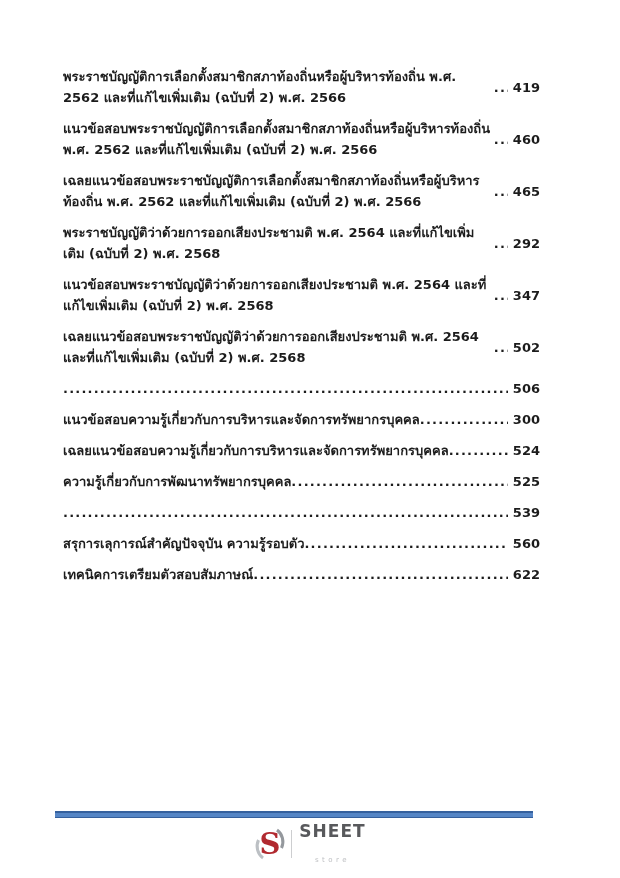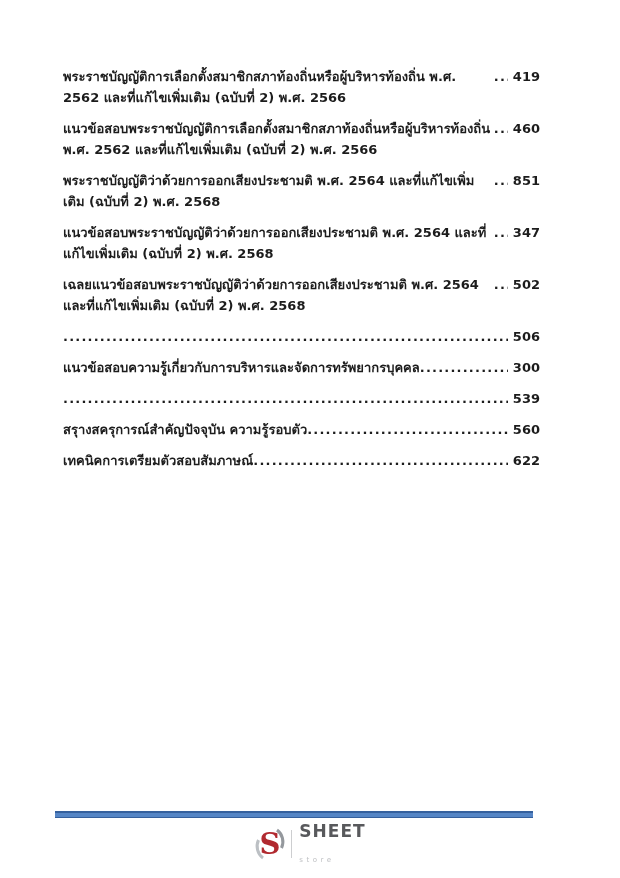--- a/index.html
+++ b/index.html
@@ -17,21 +17,21 @@
   }
   
   .toc {
     position: absolute;
     top: 66px;
     left: 63px;
     width: 477px;
   }
   .entry {
     display: flex;
-    align-items: flex-start;
+    align-items: center;
     margin: 0 0 10px 0;
     font-size: 13px;
     line-height: 21px;
     color: #1c1c1c;
     font-weight: 600;
   }
   .entry .title {
     flex: 0 1 auto;
     min-width: 0;
   }
@@ -79,20 +79,21 @@
   .logo-divider {
     width: 1px;
     height: 28px;
     background: #cdced0;
     margin: 0 7px 0 5px;
   }
   .logo-wordmark {
     display: flex;
     flex-direction: column;
     justify-content: center;
+    align-items: center;
   }
   .logo-brand {
     font-size: 17px;
     font-weight: bold;
     color: #58595c;
     letter-spacing: 1px;
     line-height: 17px;
   }
   .logo-sub {
     font-size: 7px;
@@ -113,25 +114,30 @@
     <span class="dots"></span>
     <span class="pagenum">419</span>
   </p>
 
   <p class="entry">
     <span class="title">แนวข้อสอบพระราชบัญญัติการเลือกตั้งสมาชิกสภาท้องถิ่นหรือผู้บริหารท้องถิ่น พ.ศ. 2562 และที่แก้ไขเพิ่มเติม (ฉบับที่ 2) พ.ศ. 2566</span>
     <span class="dots"></span>
     <span class="pagenum">460</span>
   </p>
 
+  <p class="entry">
+    <span class="title">เฉลยแนวข้อสอบพระราชบัญญัติการเลือกตั้งสมาชิกสภาท้องถิ่นหรือผู้บริหารท้องถิ่น พ.ศ. 2562 และที่แก้ไขเพิ่มเติม (ฉบับที่ 2) พ.ศ. 2566</span>
+    <span class="dots"></span>
+    <span class="pagenum">465</span>
+  </p>
 
   <p class="entry">
     <span class="title">พระราชบัญญัติว่าด้วยการออกเสียงประชามติ พ.ศ. 2564 และที่แก้ไขเพิ่มเติม (ฉบับที่ 2) พ.ศ. 2568</span>
     <span class="dots"></span>
-    <span class="pagenum">851</span>
+    <span class="pagenum">292</span>
   </p>
 
   <p class="entry">
     <span class="title">แนวข้อสอบพระราชบัญญัติว่าด้วยการออกเสียงประชามติ พ.ศ. 2564 และที่แก้ไขเพิ่มเติม (ฉบับที่ 2) พ.ศ. 2568</span>
     <span class="dots"></span>
     <span class="pagenum">347</span>
   </p>
 
   <p class="entry">
     <span class="title">เฉลยแนวข้อสอบพระราชบัญญัติว่าด้วยการออกเสียงประชามติ พ.ศ. 2564 และที่แก้ไขเพิ่มเติม (ฉบับที่ 2) พ.ศ. 2568</span>
@@ -143,29 +149,39 @@
     <span class="dots"></span>
     <span class="pagenum">506</span>
   </p>
 
   <p class="entry">
     <span class="title">แนวข้อสอบความรู้เกี่ยวกับการบริหารและจัดการทรัพยากรบุคคล</span>
     <span class="dots"></span>
     <span class="pagenum">300</span>
   </p>
 
-
+  <p class="entry">
+    <span class="title">เฉลยแนวข้อสอบความรู้เกี่ยวกับการบริหารและจัดการทรัพยากรบุคคล</span>
+    <span class="dots"></span>
+    <span class="pagenum">524</span>
+  </p>
+
+  <p class="entry">
+    <span class="title">ความรู้เกี่ยวกับการพัฒนาทรัพยากรบุคคล</span>
+    <span class="dots"></span>
+    <span class="pagenum">525</span>
+  </p>
 
   <p class="entry">
     <span class="dots"></span>
     <span class="pagenum">539</span>
   </p>
 
   <p class="entry">
-    <span class="title">สรุางสครุการณ์สำคัญปัจจุบัน ความรู้รอบตัว</span>
+    <span class="title">สรุการเลุการณ์สำคัญปัจจุบัน ความรู้รอบตัว</span>
     <span class="dots"></span>
     <span class="pagenum">560</span>
   </p>
 
   <p class="entry">
     <span class="title">เทคนิคการเตรียมตัวสอบสัมภาษณ์</span>
     <span class="dots"></span>
     <span class="pagenum">622</span>
   </p>
 

